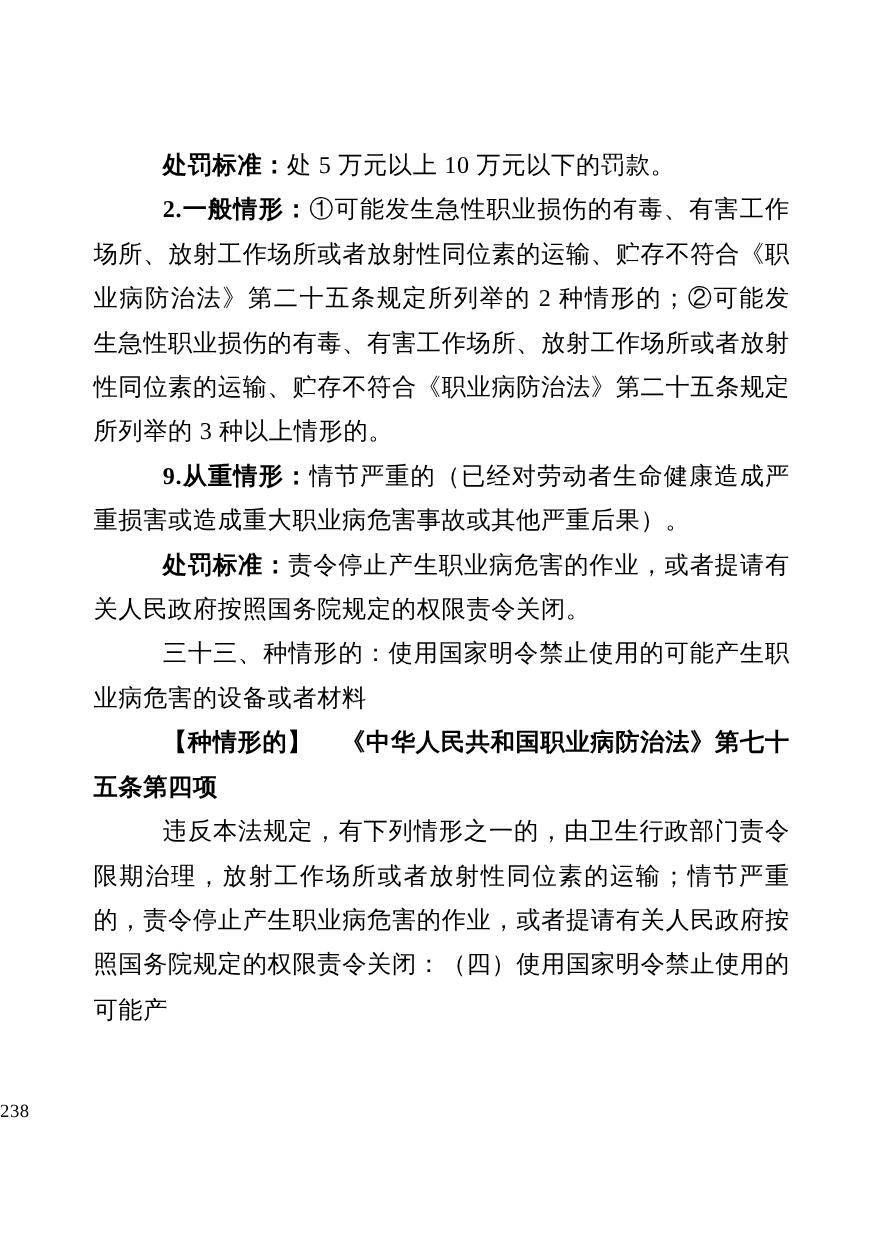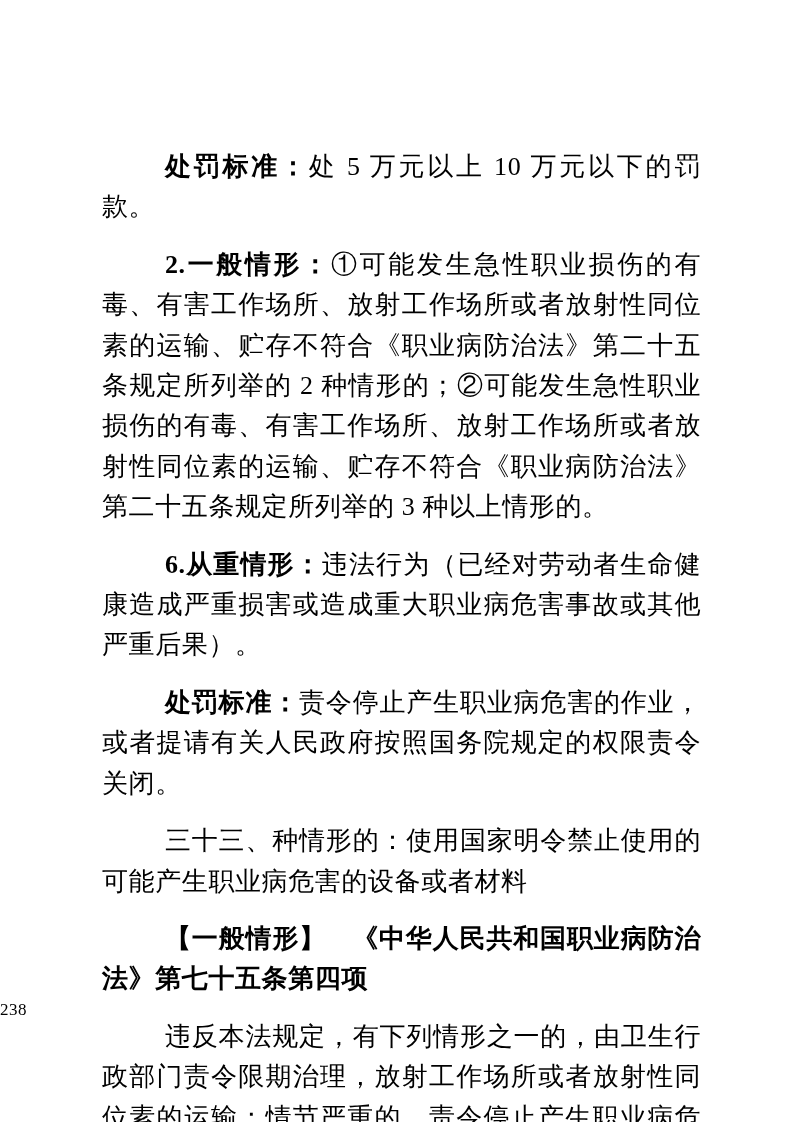--- a/index.html
+++ b/index.html
@@ -23,23 +23,23 @@
     height: 1122px;
     background: #ffffff;
   }
   .content {
     position: absolute;
     left: 85px;
     top: 130px;
     width: 633px;
   }
   .content p {
-    margin: 17px;
+    margin: 0;
     padding: 0;
-    font-size: 26px;
+    font-size: 22px;
     line-height: 40.4px;
     text-align: justify;
     text-indent: 63px;
     letter-spacing: 0.6px;
     font-family: Liberation Serif, serif;
   }
   .bold {
     font-weight: bold;
   }
   .gap-before {
@@ -59,27 +59,27 @@
 
 <div class="page">
 
   <div class="content">
 
     <p><span class="bold">处罚标准：</span><span>处 5 万元以上 10 万元以下的罚款。</span></p>
 
     <p><span class="bold">2.一般情形：</span><span>①可能发生急性职业损伤的有毒、有害工作场所、放射工作场所或者放射性同位素的运输、贮存不符合《职业病防治法》第二十五条规定所列举的 2 种情形的；②可能发生急性职业损伤的有毒、有害工作场所、放射工作场所或者放射性同位素的运输、贮存不符合《职业病防治法》第二十五条规定所列举的 3 种以上情形的。</span></p>
 
 
-    <p><span class="bold">6.从重情形：</span><span>违法行为（已经对劳动者生命健康造成严重损害或造成重大职业病危害事故或其他严重后果）。</span></p>
+    <p><span class="bold">9.从重情形：</span><span>情节严重的（已经对劳动者生命健康造成严重损害或造成重大职业病危害事故或其他严重后果）。</span></p>
 
     <p><span class="bold">处罚标准：</span><span>责令停止产生职业病危害的作业，或者提请有关人民政府按照国务院规定的权限责令关闭。</span></p>
 
     <p><span>三十三、种情形的：使用国家明令禁止使用的可能产生职业病危害的设备或者材料</span></p>
 
-    <p><span class="bold">【一般情形】</span><span class="bold gap-before">《中华人民共和国职业病防治法》第七十五条第四项</span></p>
+    <p><span class="bold">【种情形的】</span><span class="bold gap-before">《中华人民共和国职业病防治法》第七十五条第四项</span></p>
 
     <p><span>违反本法规定，有下列情形之一的，由卫生行政部门责令限期治理，放射工作场所或者放射性同位素的运输；情节严重的，责令停止产生职业病危害的作业，或者提请有关人民政府按照国务院规定的权限责令关闭：（四）使用国家明令禁止使用的可能产</span></p>
 
   </div>
 
   <div class="page-number">238</div>
 
 </div>
 
 </body></html>

